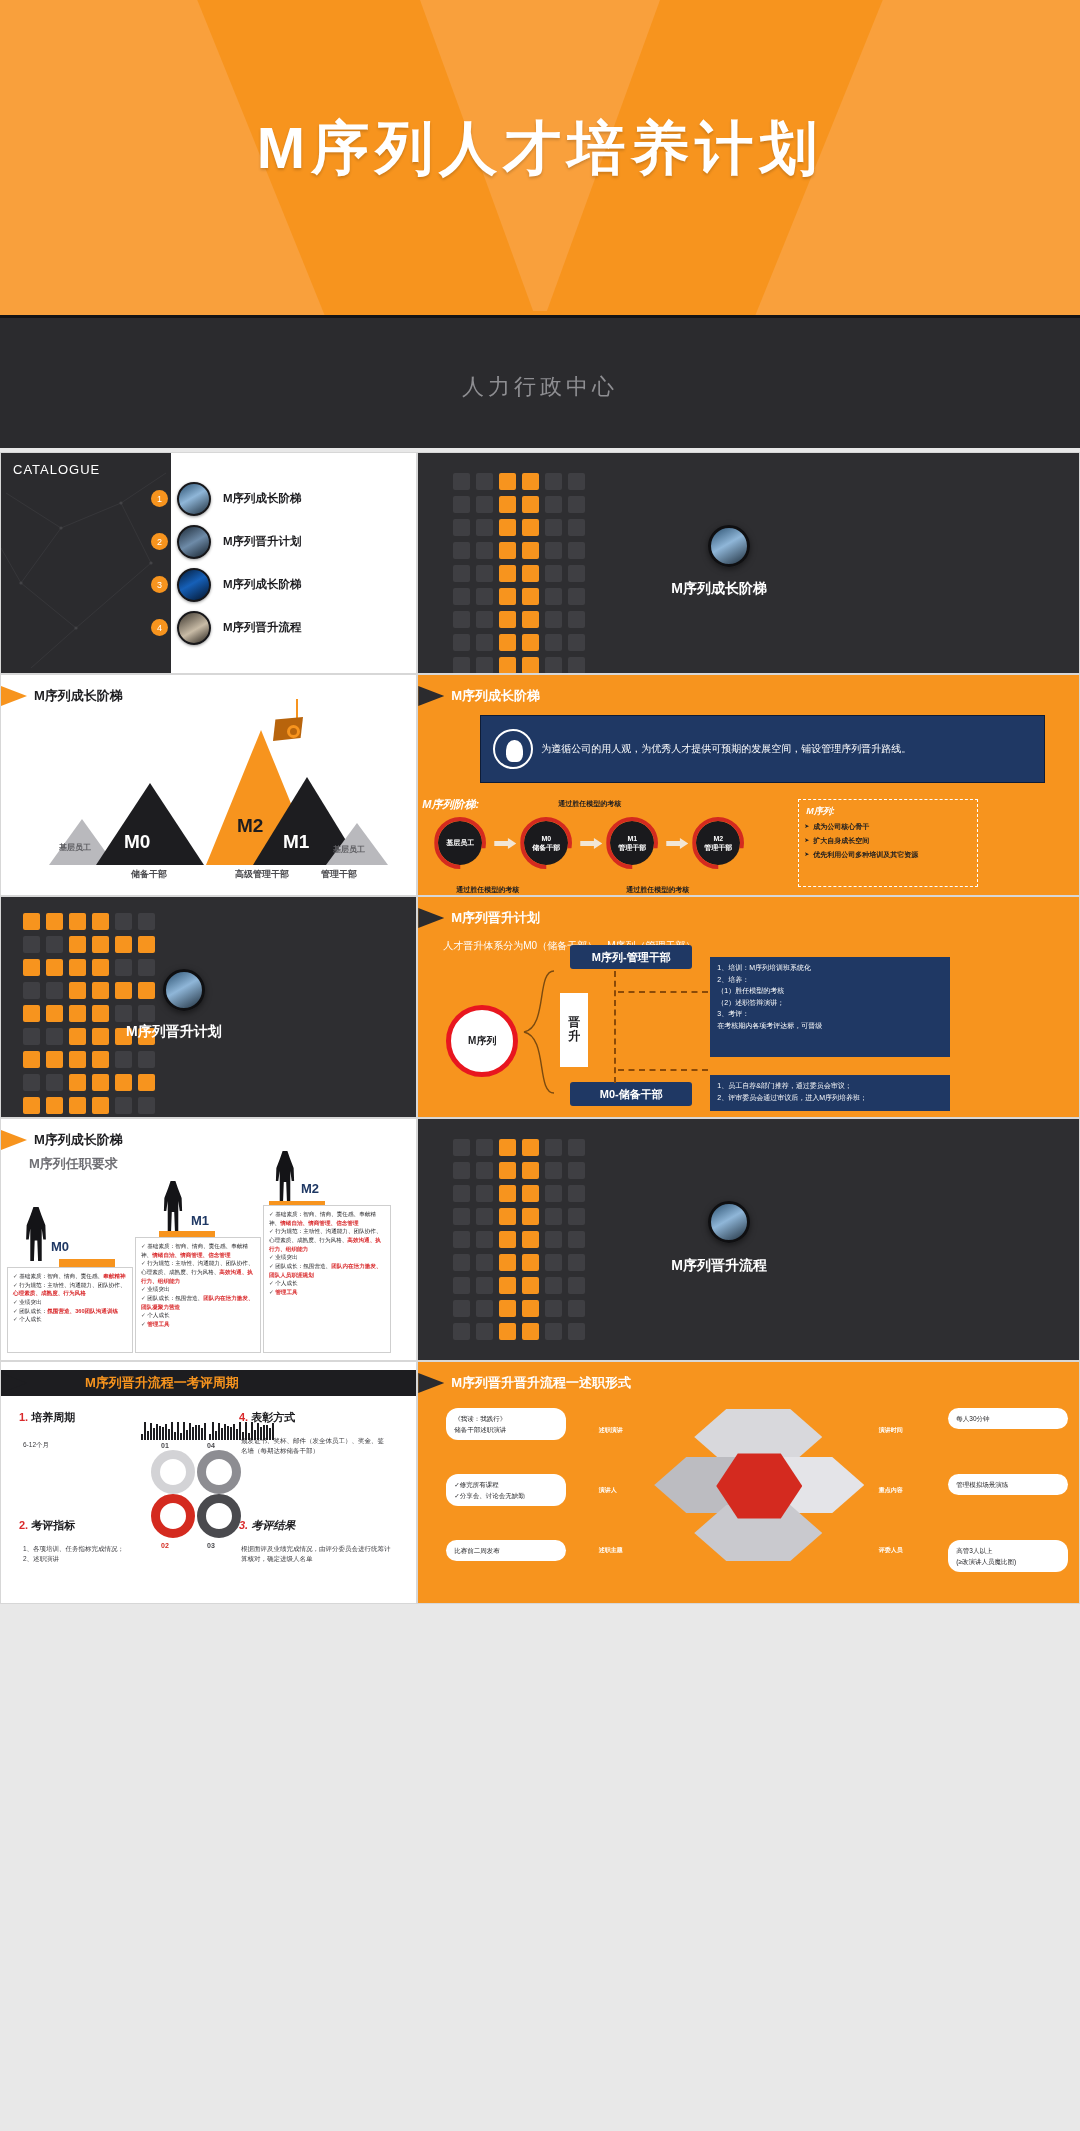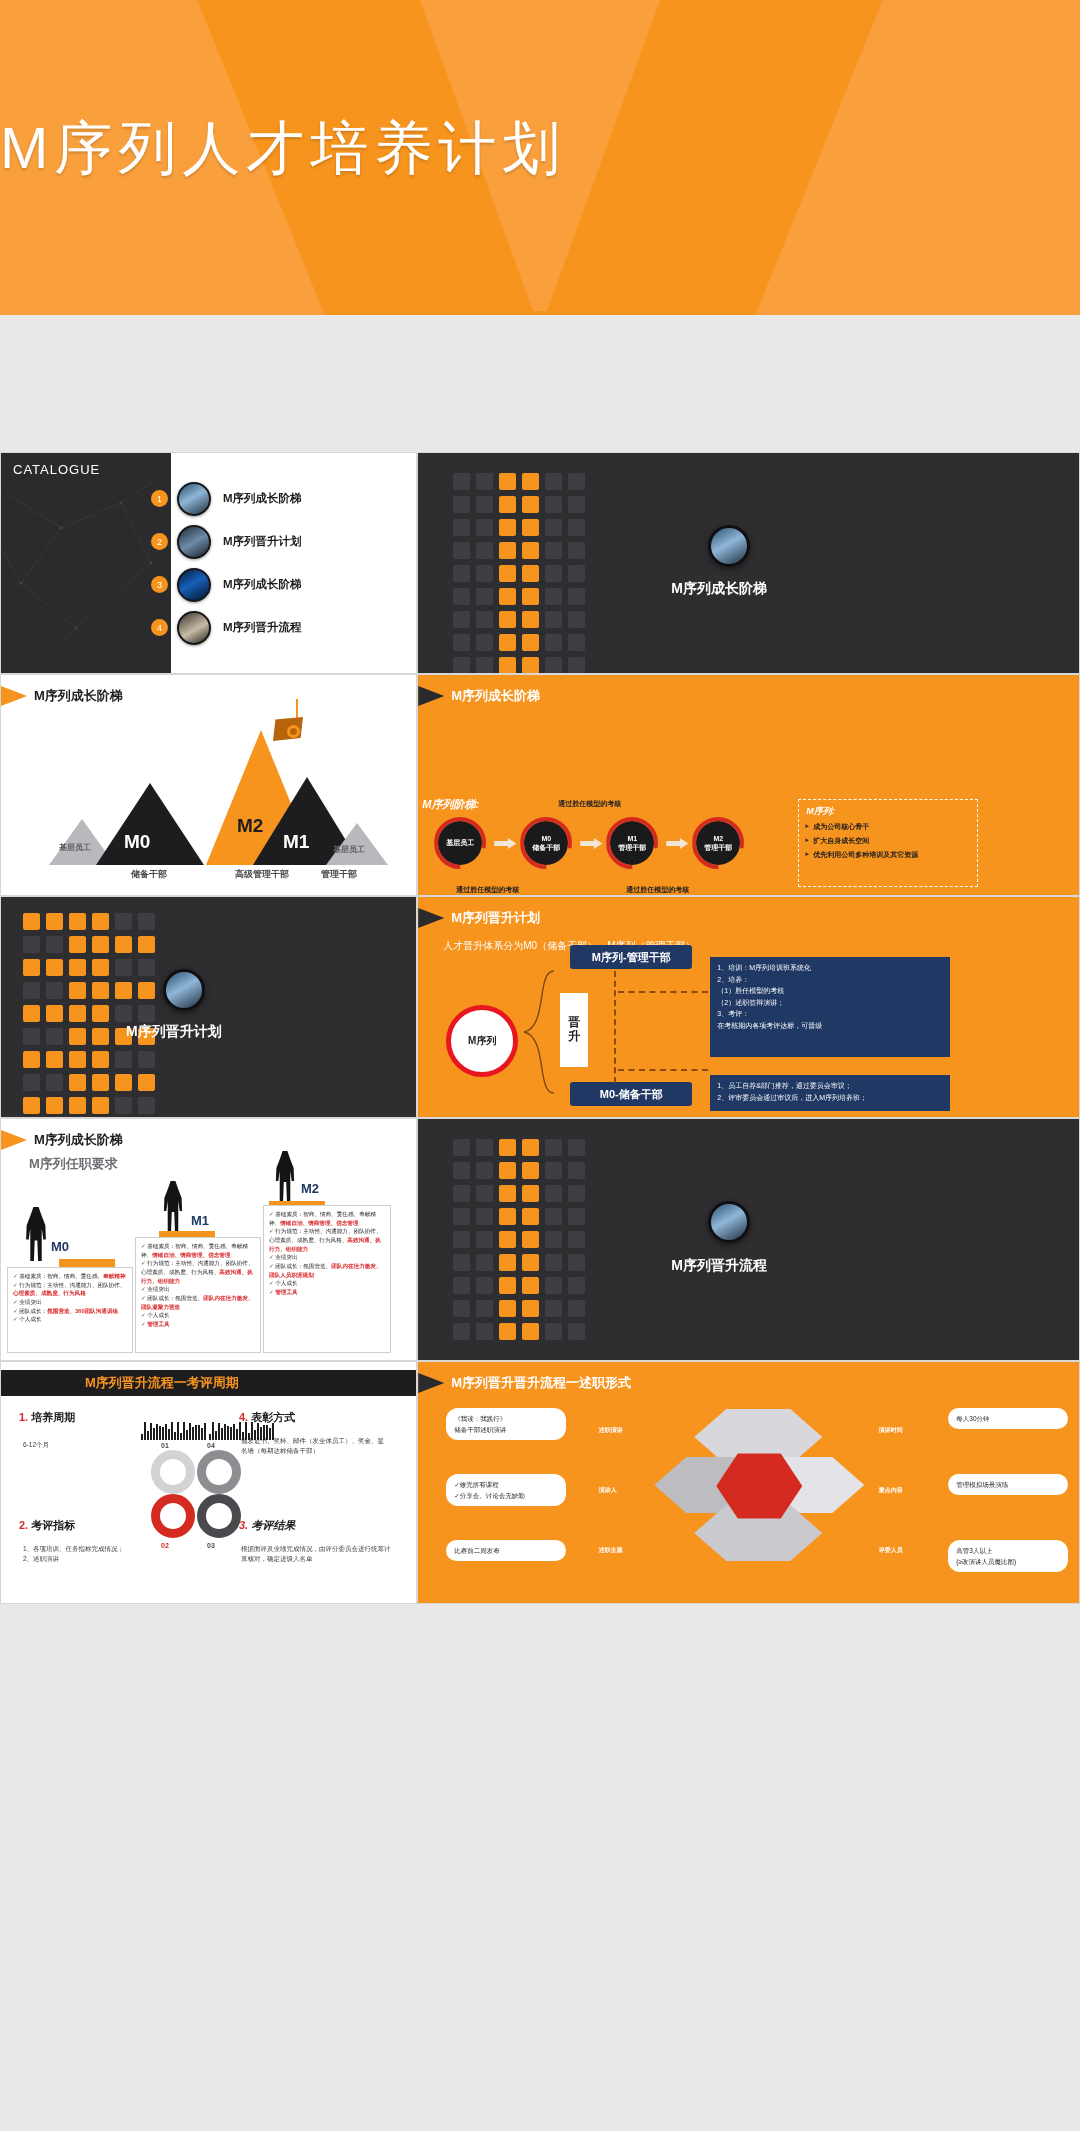--- a/index.html
+++ b/index.html
@@ -15,22 +15,22 @@
   
   .hero { position:absolute; left:0; top:0; width:1080px; height:315px;
           background:#F7941E; overflow:hidden; }
   .hero .chev-l { position:absolute; left:-60px; top:-30px; width:330px; height:420px;
         background:#F9A03C; transform:skewX(22deg); }
   .hero .chev-r { position:absolute; right:-60px; top:-30px; width:330px; height:420px;
         background:#F9A03C; transform:skewX(-22deg); }
   .hero .vchev { position:absolute; left:50%; top:0; width:240px; height:330px;
         margin-left:-120px; background:#F9A03C;
         clip-path:polygon(0 0,100% 0,50% 100%); }
-  .hero-title { position:absolute; left:0; right:0; top:110px; 
-        color:#ffffff; font-size:58px; font-weight:normal; letter-spacing:6px;
+  .hero-title { position:absolute; left:0; right:0; top:110px; text-align:center;
+        color:#ffffff; font-size:58px; font-weight:bold; letter-spacing:6px;
         text-shadow:0 2px 3px rgba(0,0,0,.18); z-index:5; }
   .hero-sub-box { position:absolute; left:50%; margin-left:-233px; top:205px;
         width:466px; height:40px; background:rgba(90,45,0,.62);
         display:flex; align-items:center; justify-content:center; z-index:5; }
   .hero-sub-box span { color:#f1e2cf; font-size:17px; letter-spacing:2px; }
   .hero .notch { position:absolute; left:50%; margin-left:-22px; bottom:-22px;
         width:44px; height:26px; background:#F7941E;
         clip-path:polygon(0 0,100% 0,50% 100%); z-index:6; }
 
   
@@ -183,20 +183,23 @@
 <div class="page">
 
   <div class="hero">
     <div class="chev-l"></div>
     <div class="chev-r"></div>
     <div class="vchev"></div>
     <div class="hero-title">M序列人才培养计划</div>
     <div class="notch"></div>
   </div>
 
+  <div class="band">
+    <div class="org">人力行政中心</div>
+  </div>
 
   <div class="grid">
 
     <div class="row">
 
       <div class="slide sl-left">
         <div class="cat-dark">
           <svg class="net" viewBox="0 0 170 222">
             <g stroke="#6b6b70" stroke-width="0.7" fill="none">
               <path d="M5 40 L60 75 L20 130 L75 175 L30 215"></path>
@@ -328,20 +331,24 @@
         <div class="mt-lab" style="left:234px; bottom:14px;">高级管理干部</div>
         <div class="mt-lab" style="left:320px; bottom:14px;">管理干部</div>
       </div>
 
       <div class="slide sl-right ora">
         <div class="sl-head" style="left:0;">
           <span class="arrow-d"></span>
           <span class="t t-white">M序列成长阶梯</span>
         </div>
 
+        <div class="blue-banner" style="left:62px; top:40px; width:565px; height:68px;">
+          <span class="bb-icon"></span>
+          <span class="bb-txt">为遵循公司的用人观，为优秀人才提供可预期的发展空间，铺设管理序列晋升路线。</span>
+        </div>
 
         <div class="stage-title" style="left:4px; top:122px;">M序列阶梯:</div>
 
         <div class="flow-note" style="left:140px; top:124px;">通过胜任模型的考核</div>
 
         <div class="node" style="left:20px;  top:146px;">
           <span>基层员工</span>
           <span></span>
         </div>
         <div class="arr-w" style="left:76px;  top:163px;"></div>

